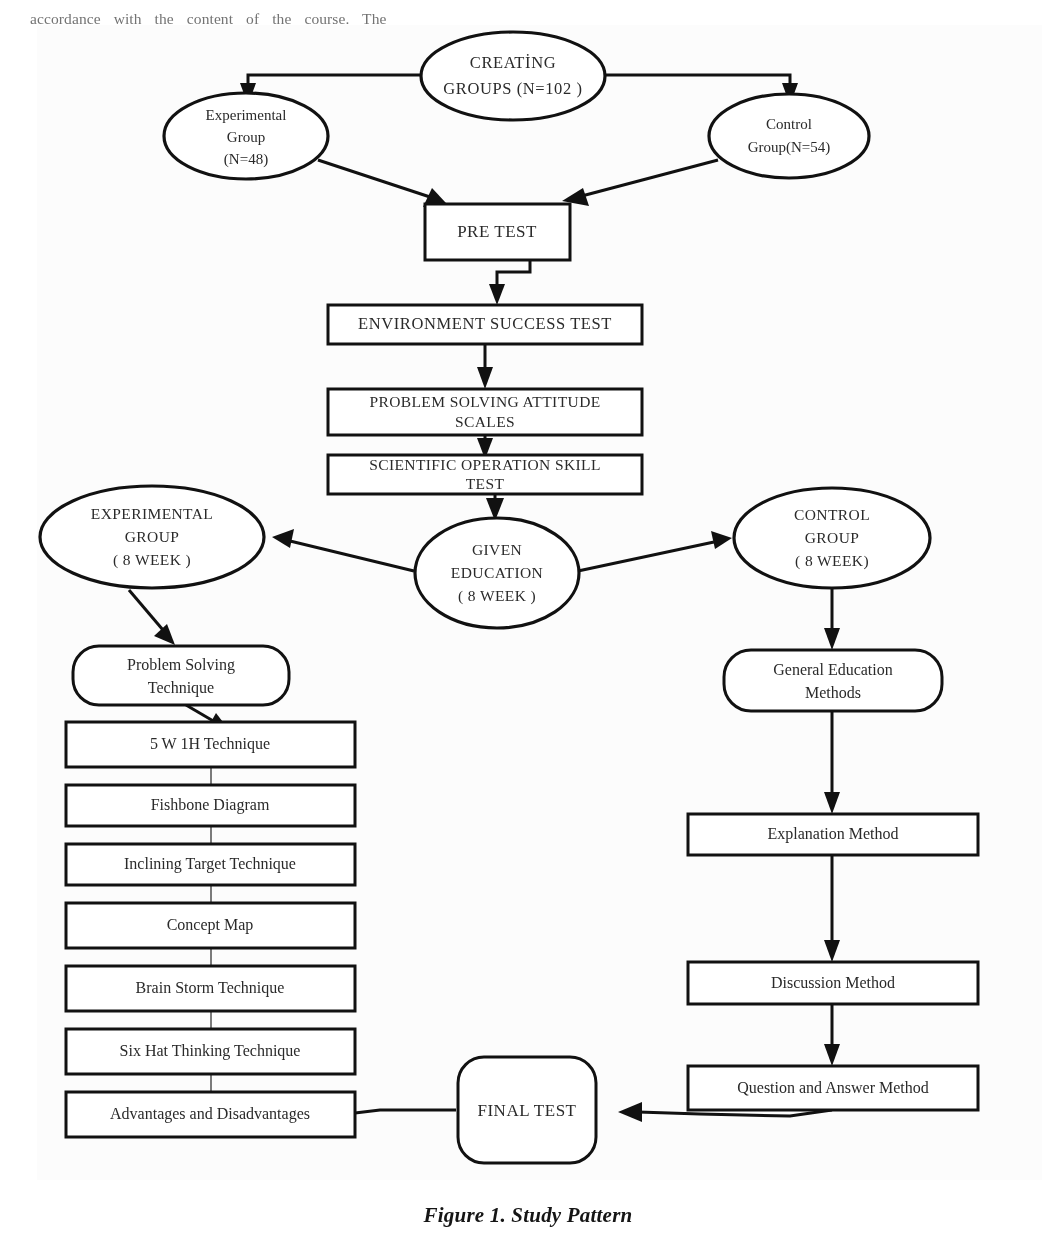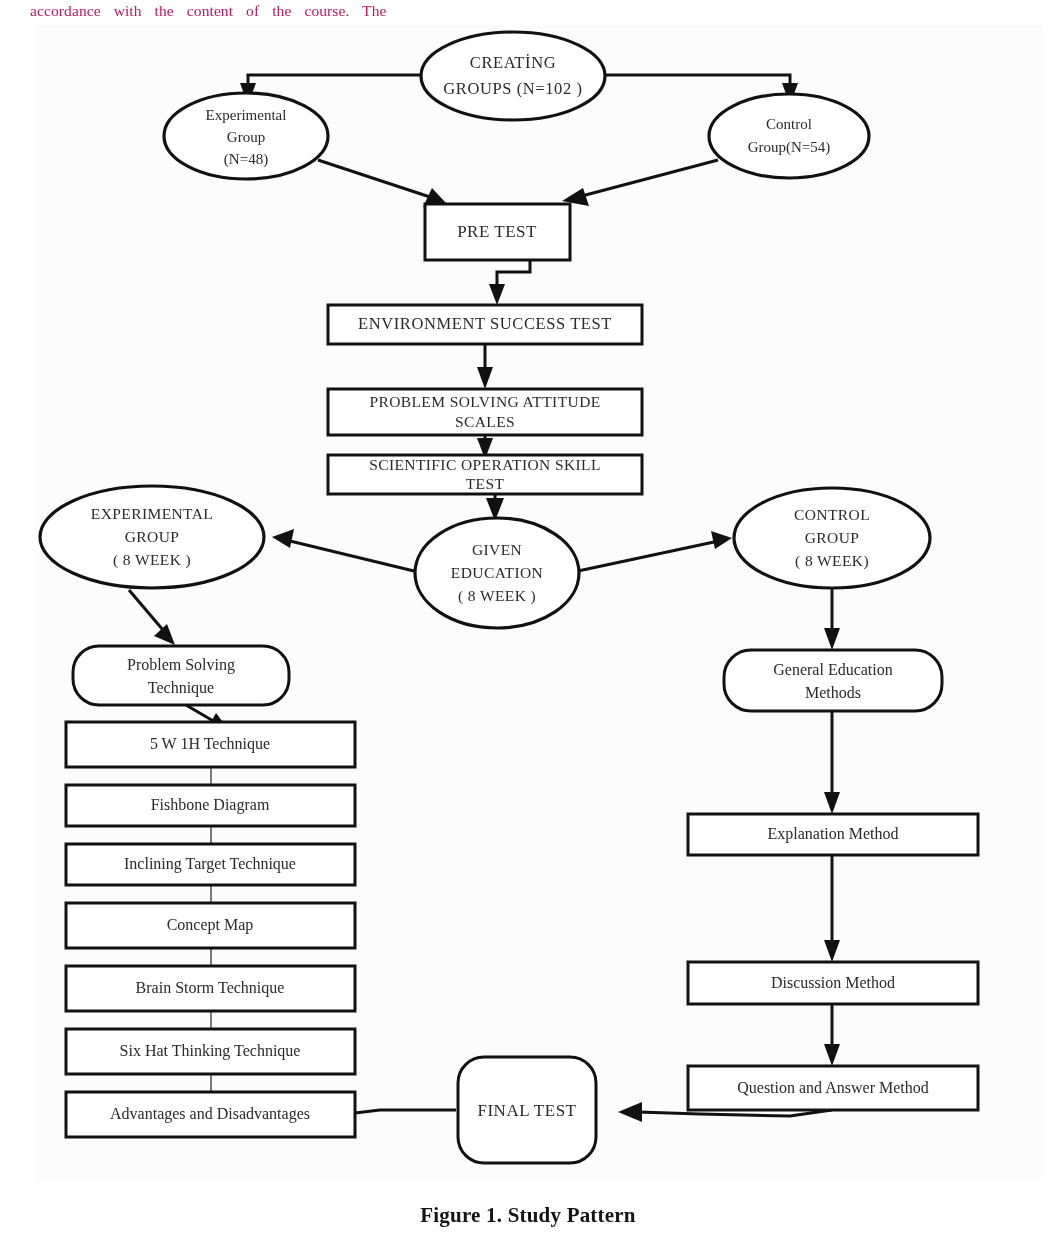--- a/index.html
+++ b/index.html
@@ -18,25 +18,25 @@
   #page {
     position: absolute;
     left: 0; top: 0;
     width: 1056px;
     height: 1256px;
   }
   
   .body-text {
     position: absolute;
     left: 30px;
-    top: 0px;
+    top: 8px;
     width: 560px;
     font-size: 15.5px;
     line-height: 22px;
-    color: #be185d;
+    color: #737373;
     text-align: justify;
     white-space: nowrap;
     letter-spacing: 0.1px;
     word-spacing: 9px;
   }
   
   .figure-plate {
     position: absolute;
     left: 37px;
     top: 25px;
@@ -86,20 +86,21 @@
     position: absolute;
     left: 0;
     top: 1203px;
     width: 1056px;
     text-align: center;
     font-size: 21px;
     font-weight: bold;
     font-family: "Liberation Serif", "DejaVu Serif", serif;
     color: #151515;
     letter-spacing: 0.2px;
+    font-style: italic;
   }
 </style>
 </head>
 <body>
 
 <div id="page">
 
   <div class="body-text">accordance   with   the   content   of   the   course.   The</div>
 
   <div class="figure-plate"></div>

